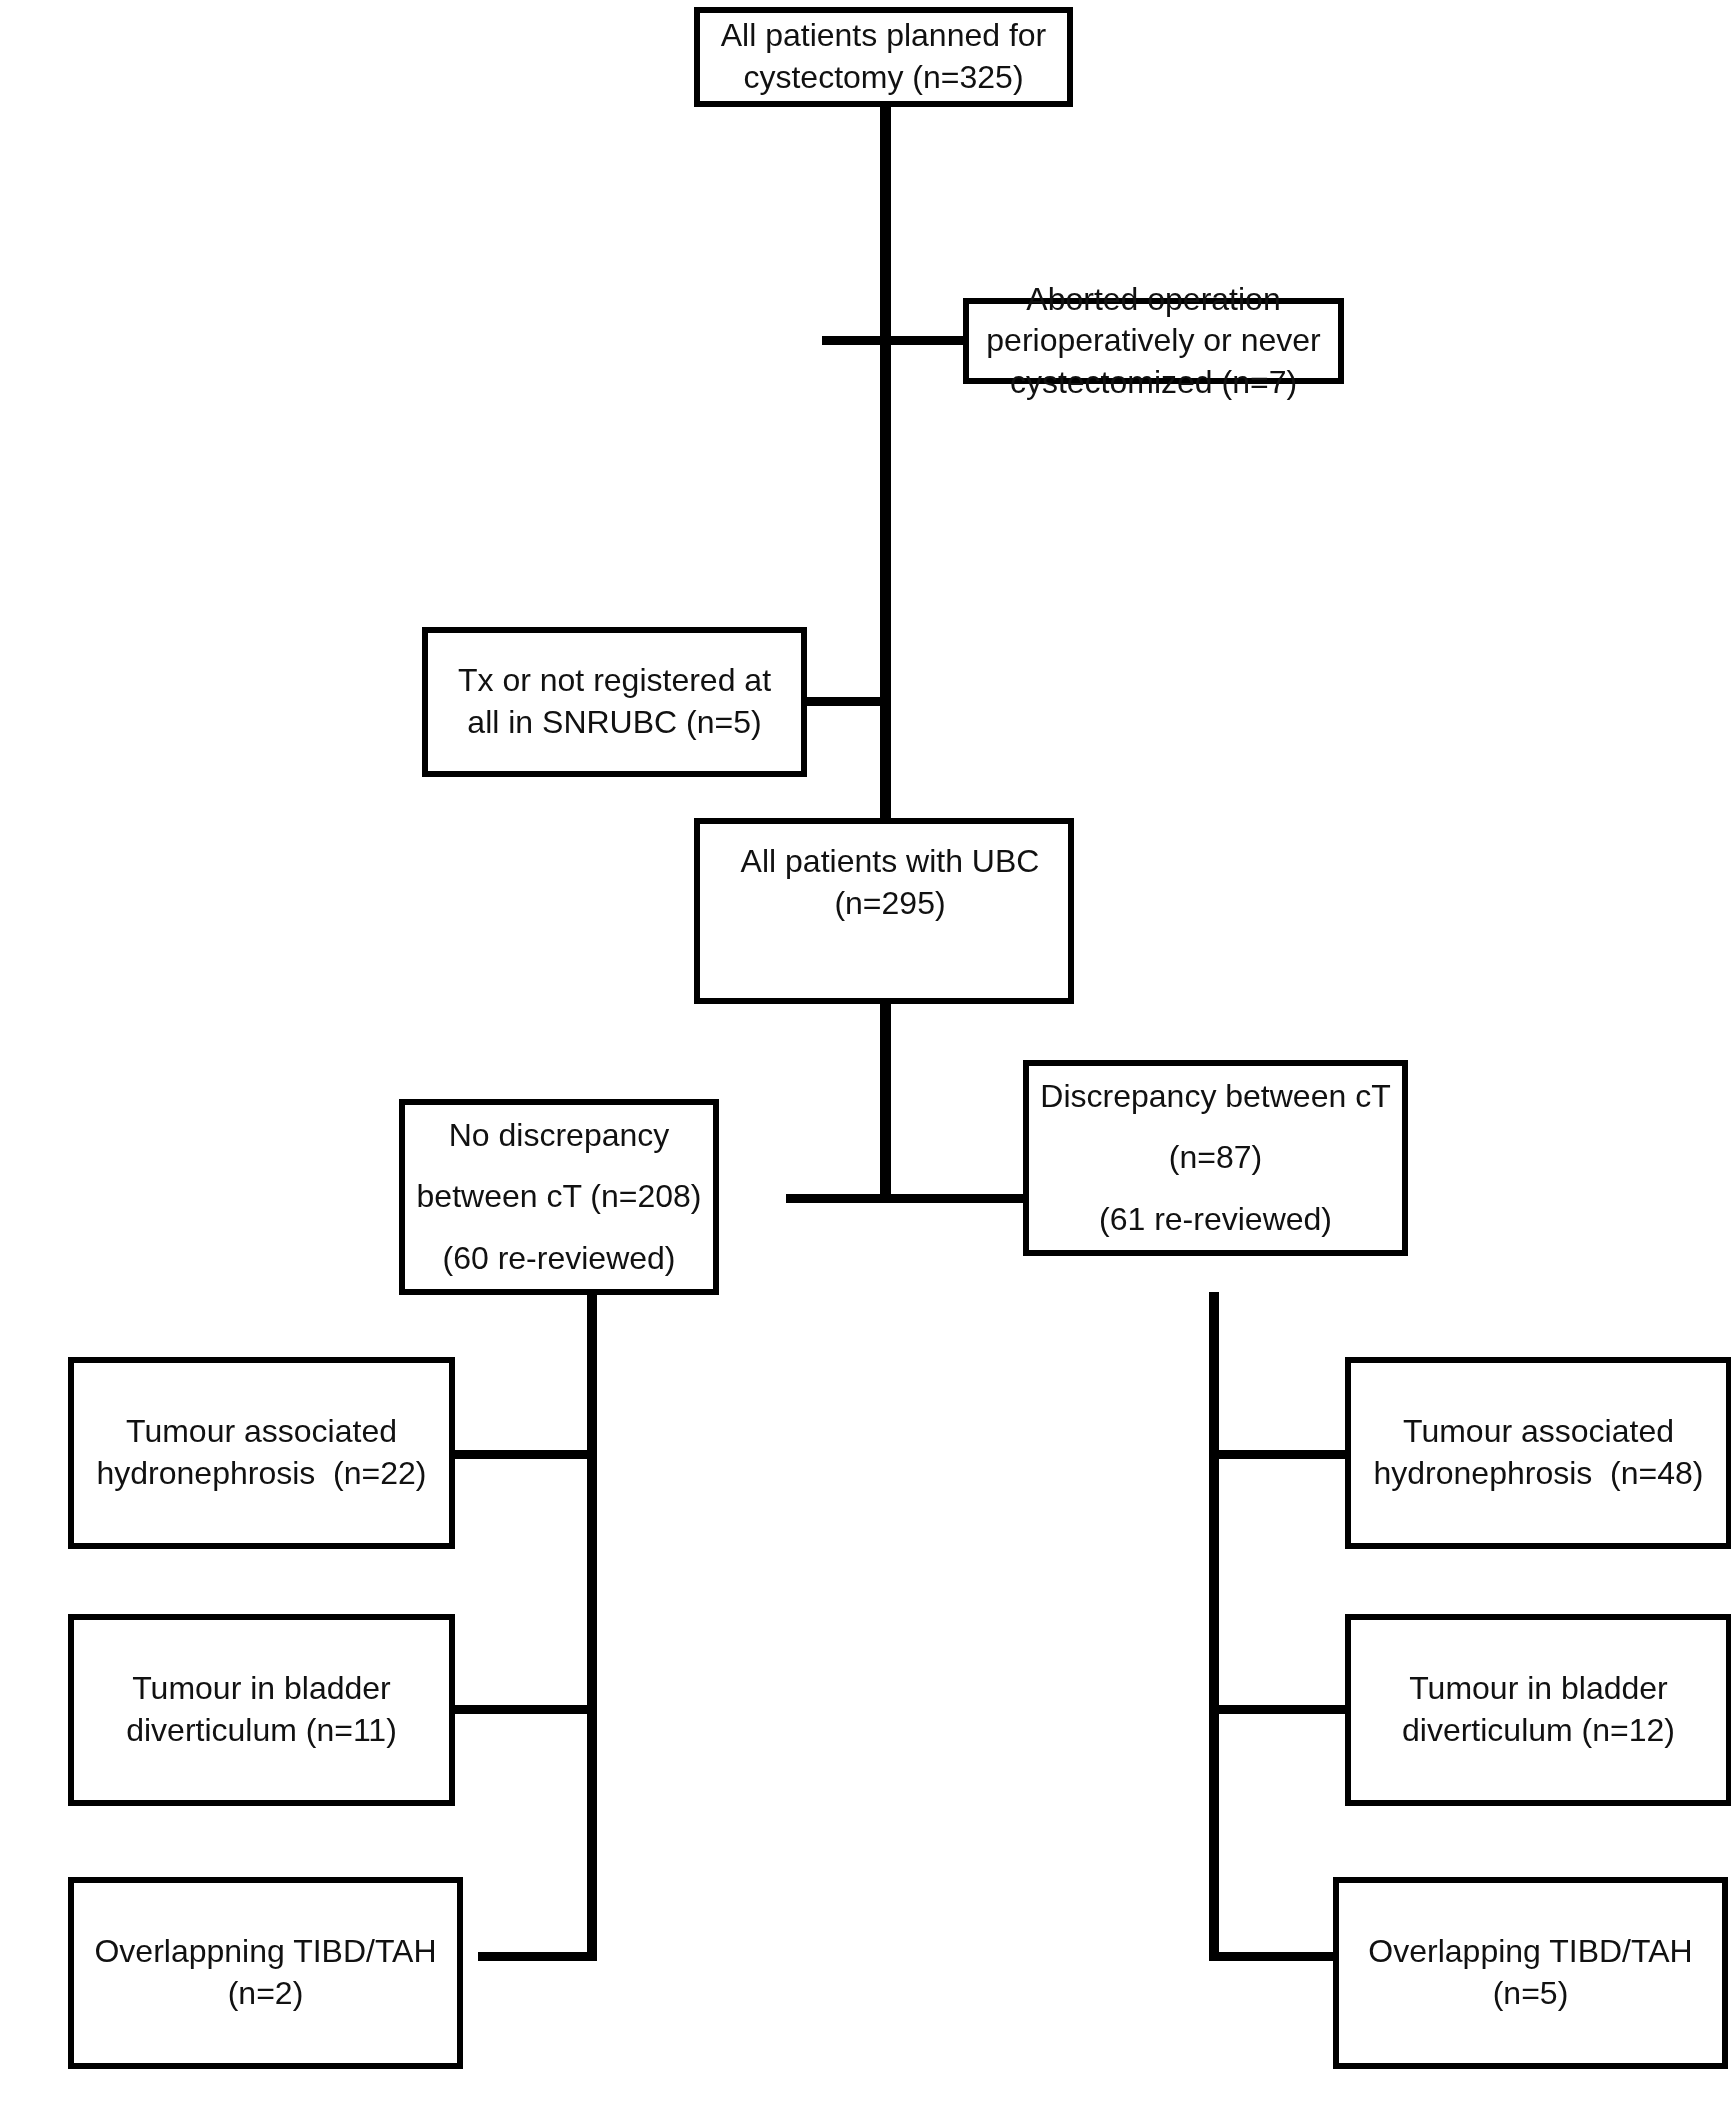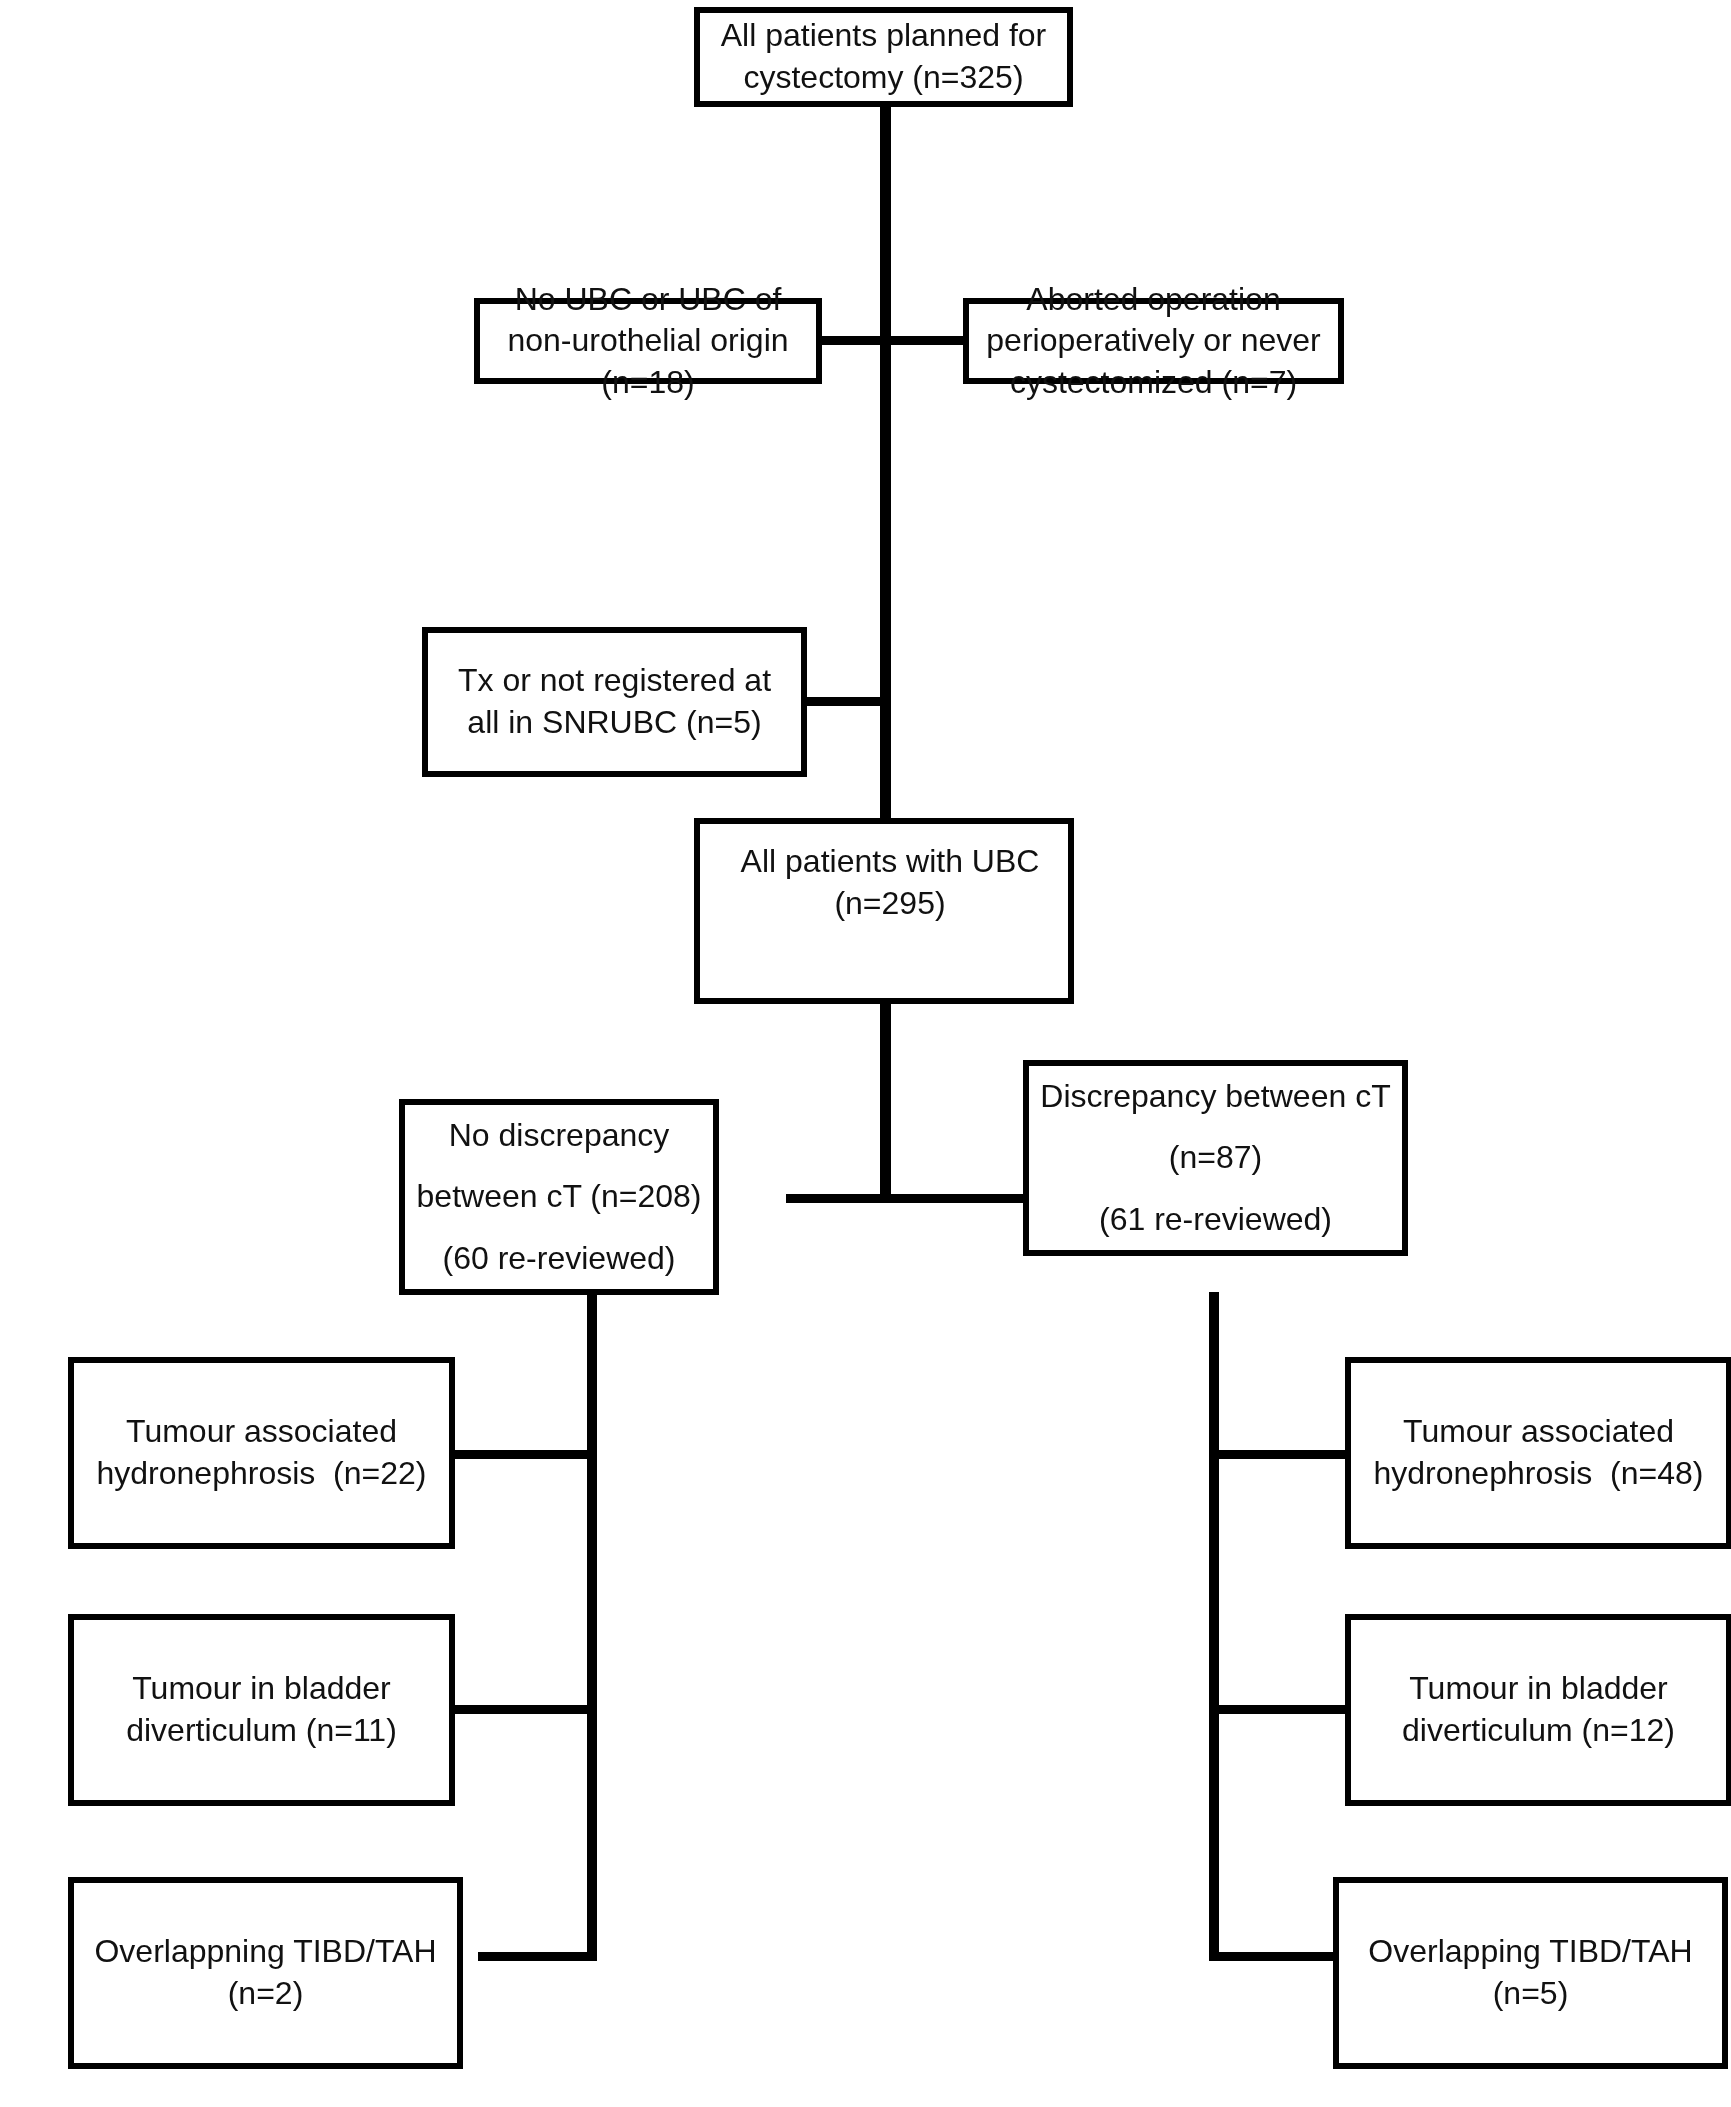--- a/index.html
+++ b/index.html
@@ -82,25 +82,20 @@
 
   <div class="conn" style="left:1180px; top:1450px; width:132px; height:9.2px;"></div>
   <div class="conn" style="left:1180px; top:1705px; width:132px; height:9.2px;"></div>
   <div class="conn" style="left:1180px; top:1952px; width:120px; height:9.2px;"></div>
 
   <div class="node vcenter" style="left:659px; top:6.6px; width:379px; height:100px;">
     <span class="txt">All patients planned for
 cystectomy (n=325)</span>
   </div>
 
-  <div class="node vcenter" style="left:439px; top:298px; width:348px; height:86px;">
-    <span class="txt">No UBC or UBC of
-non-urothelial origin
-(n=18)</span>
-  </div>
 
   <div class="node vcenter" style="left:928px; top:298px; width:381px; height:86px;align-items:center;">
     <span class="txt">Aborted operation
 perioperatively or never
 cystectomized (n=7)</span>
   </div>
 
   <div class="node vcenter" style="left:387px; top:627px; width:385px; height:150px;align-items:center;">
     <span class="txt">Tx or not registered at
 all in SNRUBC (n=5)</span>

